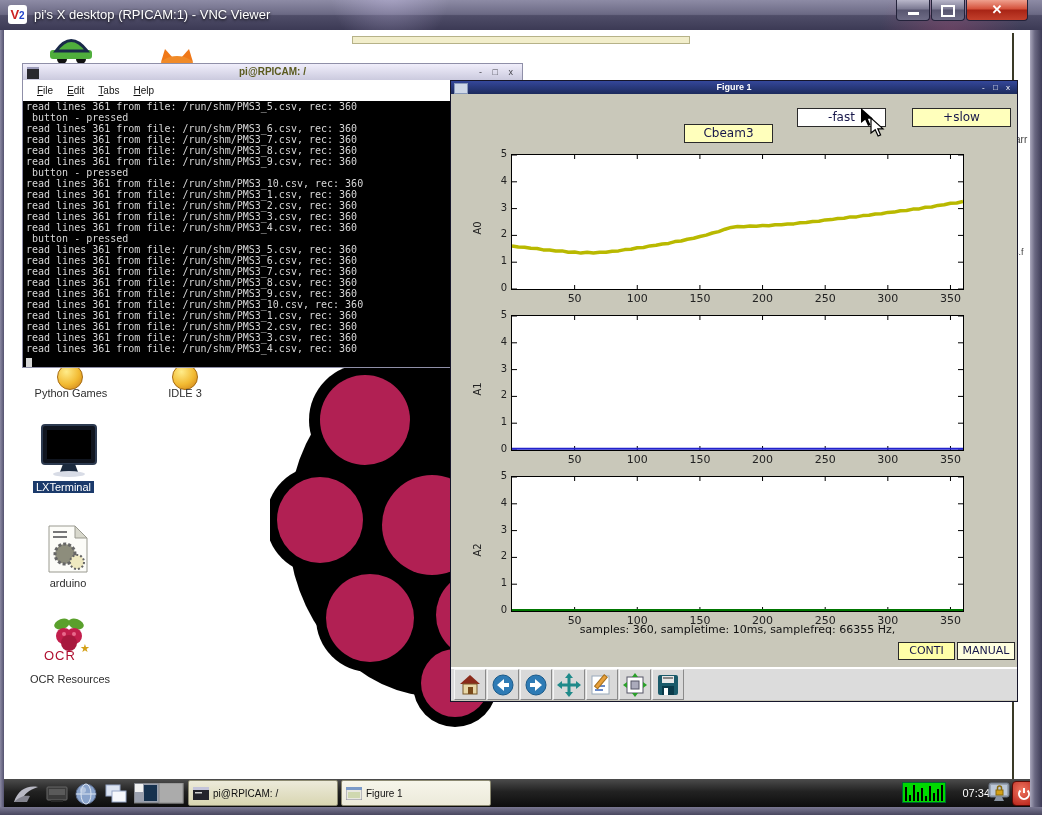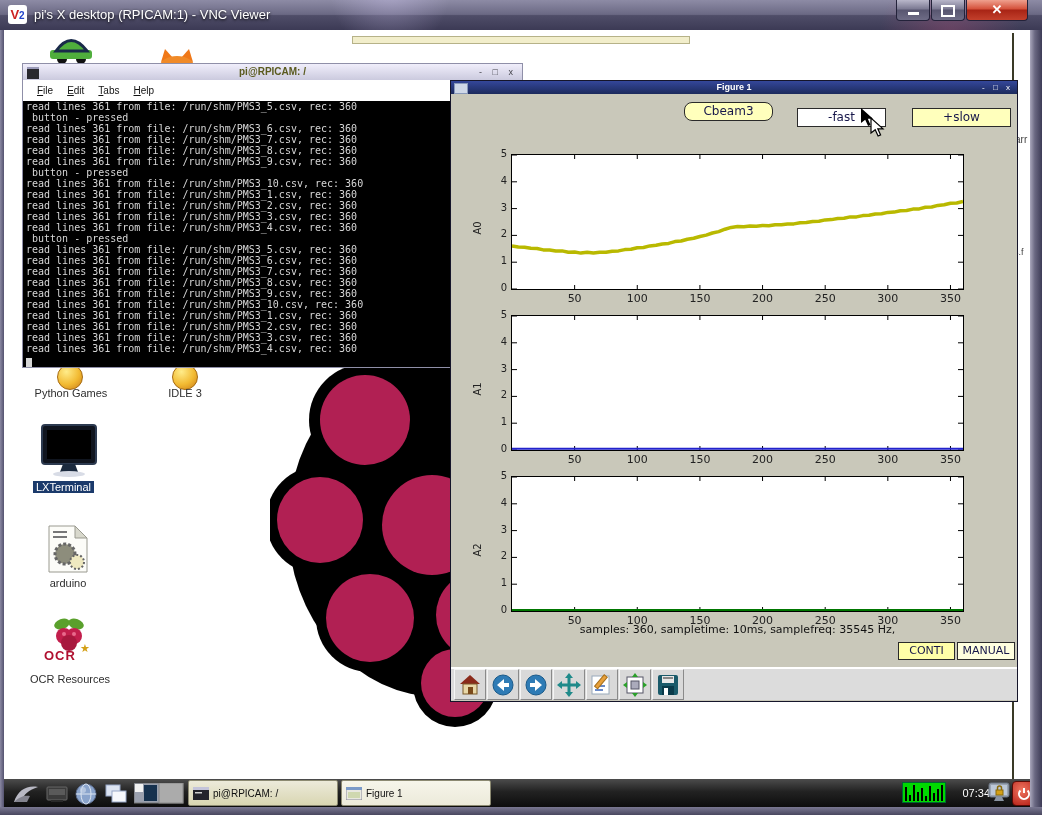--- a/index.html
+++ b/index.html
@@ -146,21 +146,21 @@
 
 <svg class="abs" style="left:40px;top:616px;z-index:1;" width="56" height="42">
   <ellipse cx="22" cy="8" rx="8" ry="5" fill="#5aa02c" transform="rotate(-20 22 8)"></ellipse>
   <ellipse cx="36" cy="8" rx="8" ry="5" fill="#5aa02c" transform="rotate(20 36 8)"></ellipse>
   <circle cx="24" cy="20" r="8" fill="#c21e4c"></circle>
     <circle cx="34" cy="20" r="8" fill="#c21e4c"></circle>
   <circle cx="29" cy="27" r="8" fill="#a8183e"></circle>
   <circle cx="24" cy="18" r="2" fill="#e86a8c"></circle>
     <circle cx="34" cy="18" r="2" fill="#e86a8c"></circle>
 </svg>
-<div class="abs" style="left:44px;top:648px;font-weight:bold;font-size:13px;color:#b01030;z-index:1;letter-spacing:1px;">OCR</div>
+<div class="abs" style="left:44px;top:648px;font-weight:normal;font-size:13px;color:#b01030;z-index:1;letter-spacing:1px;">OCR</div>
 <div class="abs" style="left:80px;top:642px;font-size:11px;color:#d4a017;z-index:1;">★</div>
 <div class="icon-label abs" style="left:18px;top:673px;width:104px;">OCR Resources</div>
 
 <div id="terminal" class="abs">
   <div id="t-titlebar" class="abs">
     <div class="t-ico abs"></div>
     <div id="t-title">pi@RPICAM: /</div>
     <div class="t-ctrls abs">- □ x</div>
   </div>
   <div id="t-menubar" class="abs"><span><u>F</u>ile</span><span><u>E</u>dit</span><span><u>T</u>abs</span><span><u>H</u>elp</span></div>
@@ -194,21 +194,21 @@
   </div>
 </div>
 
 <div id="figure" class="abs">
   <div id="f-titlebar" class="abs">
     <div class="f-ico abs"></div>
     <div id="f-title">Figure 1</div>
     <div class="f-ctrls abs">- □ x</div>
   </div>
   <div id="f-body" class="abs">
-    <div class="fig-btn abs" style="left:233px;top:8px;width:89px;border-radius:8px;">Cbeam3</div>
+    <div class="fig-btn abs" style="left:233px;top:30px;width:89px;">Cbeam3</div>
     <div class="fig-btn abs" id="btn-fast" style="left:346px;top:14px;width:89px;">-fast</div>
     <div class="fig-btn abs" style="left:461px;top:14px;width:99px;">+slow</div>
 
     <div class="ylabel abs" style="top:127px;">A0</div>
     <div class="ytick-col abs" style="top:60px;">
         <div style="top: 128px;">0</div>
         <div style="top: 101.2px;">1</div>
         <div style="top: 74.4px;">2</div>
         <div style="top: 47.6px;">3</div>
         <div style="top: 20.8px;">4</div>
@@ -342,21 +342,21 @@
     <div class="xtick-row abs" style="top:520px;">
         <div style="left: 47.6389px;">50</div>
         <div style="left: 110.278px;">100</div>
         <div style="left: 172.917px;">150</div>
         <div style="left: 235.556px;">200</div>
         <div style="left: 298.194px;">250</div>
         <div style="left: 360.833px;">300</div>
         <div style="left: 423.472px;">350</div>
       </div>
 
-    <div id="caption" class="abs">samples: 360, sampletime: 10ms, samplefreq: 35545 Hz,</div>
+    <div id="caption" class="abs">samples: 360, sampletime: 10ms, samplefreq: 66355 Hz,</div>
     <div class="fig-btn abs" id="btn-conti">CONTI</div>
     <div class="fig-btn abs" id="btn-manual">MANUAL</div>
   </div>
   <div id="f-toolbar" class="abs">
     <div class="tb-btn">
       <svg width="24" height="24">
           <polygon points="12,2 22,11 2,11" fill="#8a2a1a"></polygon>
           <rect x="5" y="11" width="14" height="10" fill="#e8d8a8" stroke="#7a5a2a"></rect>
           <rect x="10" y="14" width="5" height="7" fill="#7a4a1a"></rect>
         </svg>

